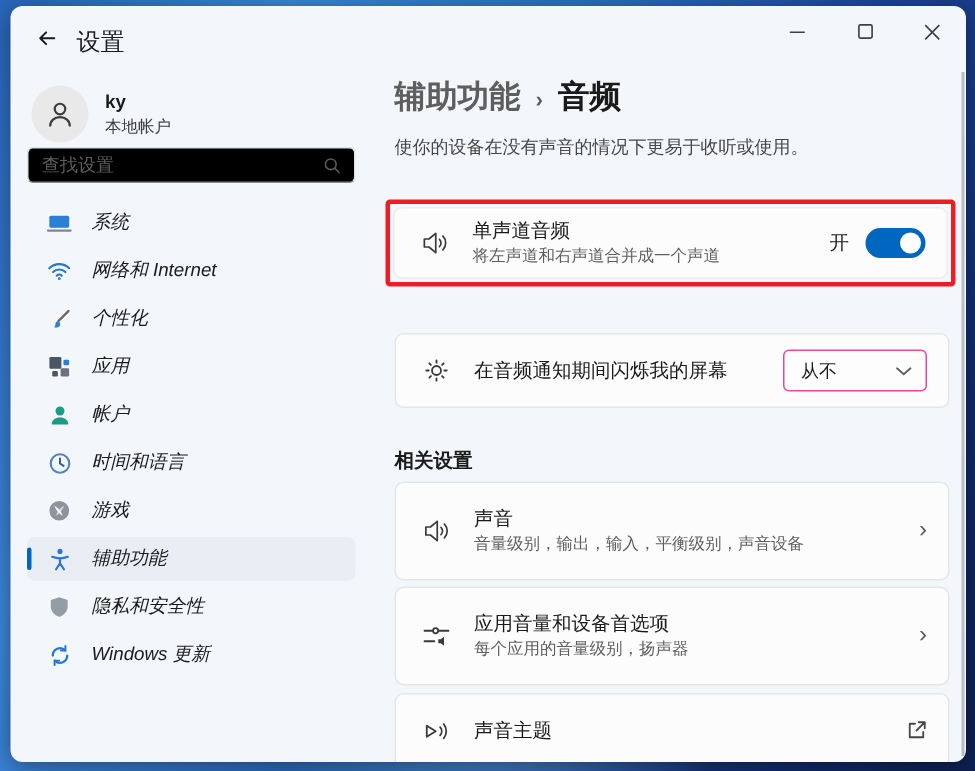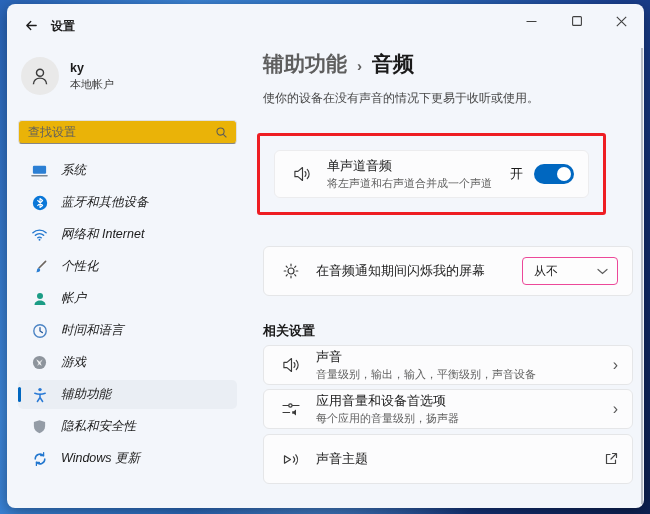--- a/index.html
+++ b/index.html
@@ -13,74 +13,74 @@
   .window{position:absolute;left:7px;top:4px;width:637px;height:504px;
        background:#f3f6fb;border-radius:8px;box-shadow:0 3px 16px rgba(0,0,0,.4);
        overflow:hidden;}
   .scroll-rail{position:absolute;right:1px;top:44px;bottom:4px;width:2px;
        background:#99a0a9;opacity:.65;}
 
   
   .titlebar{position:absolute;top:0;left:0;right:0;height:40px;}
   .back-button{position:absolute;left:13px;top:10px;width:22px;height:22px;
        display:flex;align-items:center;justify-content:center;border-radius:4px;}
-  .app-title{position:absolute;left:44px;top:14px;font-size:12px;font-weight:700;color:#1b1b1b;}
+  .app-title{position:absolute;left:44px;top:14px;font-size:16px;font-weight:400;color:#1b1b1b;}
   .captions{position:absolute;right:0;top:0;display:flex;height:34px;}
   .caption-btn{width:45px;height:34px;display:flex;align-items:center;justify-content:center;color:#404040;}
 
   
   .sidebar{position:absolute;left:11px;top:44px;width:219px;}
   .profile{display:flex;align-items:center;gap:11px;padding:6px 0 0 3px;height:44px;}
   .avatar{width:38px;height:38px;border-radius:50%;background:#e9e9e9;
        display:flex;align-items:center;justify-content:center;flex:none;}
   .profile-name{font-size:12.5px;font-weight:bold;color:#1b1b1b;line-height:1.2;}
   .profile-type{font-size:11px;color:#3d3d3d;margin-top:1px;text-align:right;}
-  .searchbox{margin-top:22px;height:22px;background:#eab308;border:1px solid #e0e0e0;
+  .searchbox{height:22px;background:#000000;border:1px solid #e0e0e0;
        border-bottom-color:#868686;border-radius:4px;display:flex;align-items:center;
        padding:0 8px 0 9px;}
   .search-placeholder{flex:1;font-size:12px;color:#5f5f5f;}
   .nav{margin-top:12px;display:flex;flex-direction:column;gap:3px;}
   .nav-item{position:relative;height:29px;display:flex;align-items:center;gap:13px;
        padding-left:13px;border-radius:5px;font-size:12.5px;color:#1b1b1b;font-style:italic;}
   .nav-item.selected{background:#eaeef4;}
   .indicator{position:absolute;left:0;top:7px;width:3px;height:15px;border-radius:2px;
        background:var(--accent,#0067c0);display:none;}
   .nav-item.selected .indicator{display:block;}
   .nav-icon{width:17px;height:17px;display:flex;align-items:center;justify-content:center;flex:none;}
 
   
   .main{position:absolute;left:256px;top:40px;width:370px;}
   .breadcrumb{margin-top:6px;display:flex;align-items:baseline;gap:10px;
        font-size:21px;font-weight:600;color:#1a1a1a;}
   .breadcrumb .parent{color:#5e5e5e;}
   .breadcrumb .sep{color:#5e5e5e;font-size:15px;}
   .desc{margin-top:12px;font-size:12px;color:#474747;height:14px;}
 
-  .annotation{margin:29px 0 0 -6px;width:349px;box-sizing:border-box;
-       border:3px solid var(--annotation,#ee1d23);border-radius:3px;padding:14px;}
+  .annotation{margin:29px 0 0 -6px;width:380px;box-sizing:border-box;
+       border:3px solid var(--annotation,#ee1d23);border-radius:3px;padding:2px;}
   .setting-card{background:#fcfcfd;border:1px solid #e5e6e8;border-radius:6px;
        display:flex;align-items:center;gap:15px;padding:0 14px 0 17px;
        box-sizing:border-box;width:100%;}
   .card-mono{height:48px;border-color:#ececee;}
   .card-icon{width:20px;display:flex;align-items:center;justify-content:center;flex:none;color:#3a3a3a;}
   .card-text{flex:1;min-width:0;}
   .card-title{font-size:13px;color:#1b1b1b;line-height:1.25;}
   .card-sub{font-size:11px;color:#5f5f5f;margin-top:3px;line-height:1.2;}
   .toggle-wrap{display:flex;align-items:center;gap:11px;}
   .toggle-label{font-size:13px;color:#1b1b1b;}
   .toggle{width:40px;height:20px;border-radius:10px;background:var(--accent,#0067c0);position:relative;}
   .toggle .knob{position:absolute;right:3px;top:3px;width:14px;height:14px;border-radius:50%;background:#ffffff;}
 
   .card-flash{margin-top:31px;height:50px;}
   .dropdown{width:96px;height:28px;background:#fdfdfd;border:1px solid #ec4899;border-radius:4px;
        display:flex;align-items:center;box-sizing:border-box;padding:0 9px 0 11px;flex:none;}
   .dropdown-value{flex:1;font-size:12px;color:#1b1b1b;}
 
   .section-header{margin-top:26px;font-size:13px;font-weight:bold;color:#1b1b1b;}
-  .related-card{margin-top:4px;height:40px;}
+  .related-card{margin-top:4px;height:66px;}
   .related-card.first{margin-top:5px;}
   .related-card.single{height:50px;margin-top:5px;}
   .chevron-right{color:#5a5a5a;font-size:16px;line-height:1;flex:none;}
   .trail-icon{flex:none;color:#454545;display:flex;align-items:center;}
 
   .footer{margin-top:26px;display:flex;align-items:center;gap:11px;padding-left:4px;}
   .help-link{font-size:12.5px;color:#115ea3;}
   svg{display:block;}
 </style>
 </head>
@@ -150,30 +150,20 @@
 
         <span class="nav-icon">
           <svg width="17" height="17" viewBox="0 0 18 18">
               <rect x="2" y="4" width="14" height="8.5" rx="1.2" fill="#2b7fd4"></rect>
               <path d="M1 14.5h16" stroke="#7d8793" stroke-width="1.6" stroke-linecap="round"></path>
             </svg>
         </span>
         <span>系统</span>
       </div>
 
-      <div class="nav-item">
-
-        <span class="nav-icon">
-          <svg width="16" height="16" viewBox="0 0 16 16">
-              <circle cx="8" cy="8" r="7.2" fill="#0a77d8"></circle>
-              <path d="M5.4 5.2l5.2 5.3-2.6 2V3.5l2.6 2-5.2 5.3" fill="none" stroke="#fff" stroke-width="1.1" stroke-linejoin="round"></path>
-            </svg>
-        </span>
-        <span>蓝牙和其他设备</span>
-      </div>
 
       <div class="nav-item">
 
         <span class="nav-icon">
           <svg width="17" height="17" viewBox="0 0 18 18" fill="none" stroke="#2277cf" stroke-width="1.5" stroke-linecap="round">
             <path d="M2 7.2c4-3.8 10-3.8 14 0"></path>
               <path d="M4.6 9.9c2.5-2.4 6.3-2.4 8.8 0"></path>
               <path d="M7.2 12.5c1-1 2.6-1 3.6 0"></path>
               <circle cx="9" cy="14.6" r="1" fill="#2277cf" stroke="none"></circle>
           </svg>
@@ -185,20 +175,32 @@
 
         <span class="nav-icon">
           <svg width="16" height="16" viewBox="0 0 16 16">
               <path d="M13.6 2.4L7 9" stroke="#6d655e" stroke-width="1.6" stroke-linecap="round"></path>
               <path d="M6.8 9.2c1 .4 1.6 1.3 1.3 2.4-.3 1.2-1.7 1.9-4 1.7 1-.8.7-2.1 1-2.9.3-.9 1-1.4 1.7-1.2z" fill="#2b7fd4"></path>
             </svg>
         </span>
         <span>个性化</span>
       </div>
 
+      <div class="nav-item">
+
+        <span class="nav-icon">
+          <svg width="15" height="15" viewBox="0 0 16 16">
+              <rect x="1" y="1" width="8.5" height="8.5" rx="1" fill="#4b5563"></rect>
+              <rect x="11" y="3" width="4" height="4" rx="0.8" fill="#2b7fd4"></rect>
+              <rect x="3" y="11" width="4" height="4" rx="0.8" fill="#4b5563"></rect>
+              <rect x="9" y="9" width="6" height="6" rx="1" fill="#6b7280"></rect>
+            </svg>
+        </span>
+        <span>应用</span>
+      </div>
 
       <div class="nav-item">
 
         <span class="nav-icon">
           <svg width="16" height="16" viewBox="0 0 16 16">
               <circle cx="8" cy="5" r="3" fill="#1b9c85"></circle>
               <path d="M2.5 14c0-3 2.5-4.6 5.5-4.6s5.5 1.6 5.5 4.6z" fill="#1b9c85"></path>
             </svg>
         </span>
         <span>帐户</span>

